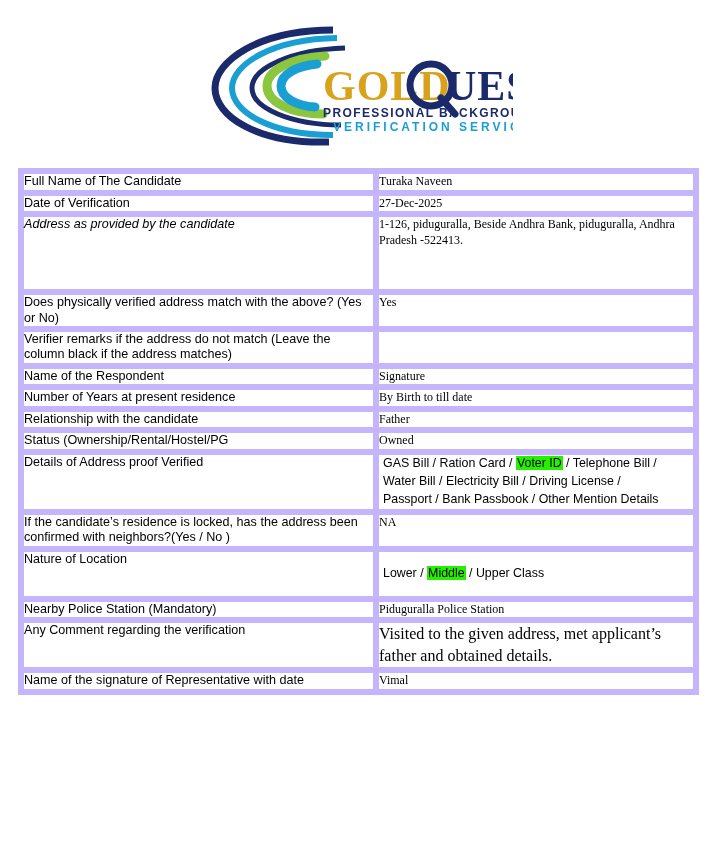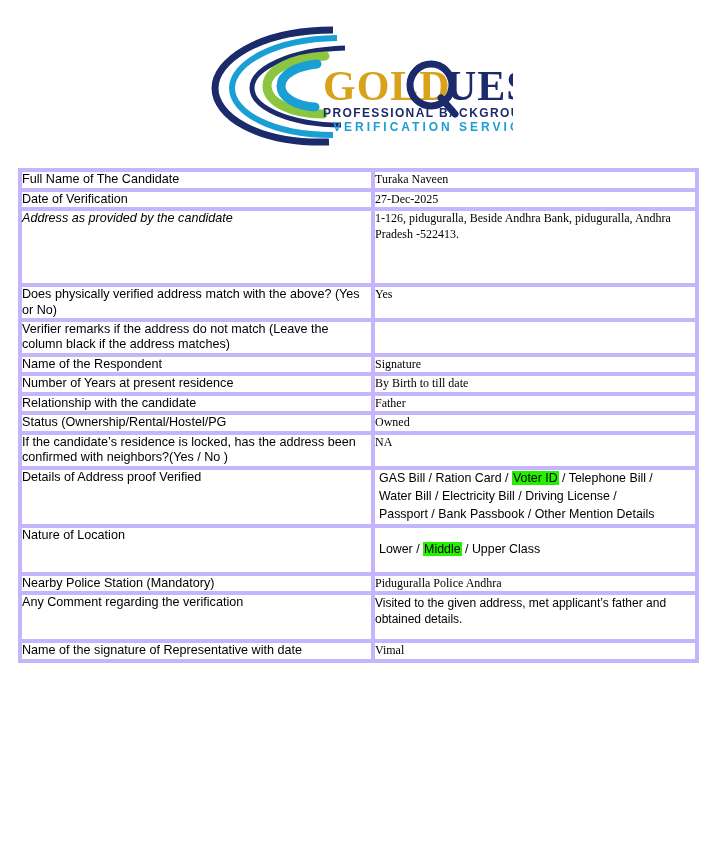--- a/index.html
+++ b/index.html
@@ -41,21 +41,21 @@
   
   .table-wrap {
     padding: 8px 18px 0 18px;
   }
   table.vform {
     border-collapse: collapse;
     width: 681px;
     table-layout: fixed;
   }
   table.vform td {
-    border: 4px solid #c4b5fd;
+    border: 6px solid #c4b5fd;
     vertical-align: top;
     padding: 0;
   }
   td.label {
     width: 349px;
     padding: 7px 6px 7px 8px;
     font-size: 12.6px;
     line-height: 1.22;
     vertical-align: middle;
     font-family: "Liberation Sans", sans-serif;
@@ -145,48 +145,48 @@
         </tr>
         <tr>
           <td class="label">Relationship with the candidate</td>
           <td class="value">Father</td>
         </tr>
         <tr>
           <td class="label">Status (Ownership/Rental/Hostel/PG</td>
           <td class="value">Owned</td>
         </tr>
         <tr>
-          <td class="label">If the candidate’s residence is locked, has the address been confirmed with neighbors?(Yes / No )</td>
-          <td class="value">NA</td>
-        </tr>
-        <tr>
           <td class="label">Details of Address proof Verified</td>
           <td class="value mid">
             <div class="optline">
               <span> GAS Bill / Ration Card / </span><span class="hl">Voter ID</span><span> / Telephone Bill /</span><br>
               <span>Water Bill / Electricity Bill / Driving License /</span><br>
               <span>Passport / Bank Passbook / Other Mention Details</span>
             </div>
           </td>
+        </tr>
+        <tr>
+          <td class="label">If the candidate’s residence is locked, has the address been confirmed with neighbors?(Yes / No )</td>
+          <td class="value">NA</td>
         </tr>
         <tr>
           <td class="label r-tall">Nature of Location</td>
           <td class="value mid">
             <div class="optline">
               <span> Lower / </span><span class="hl">Middle</span><span> / Upper Class</span>
             </div>
           </td>
         </tr>
         <tr>
           <td class="label">Nearby Police Station (Mandatory)</td>
-          <td class="value">Piduguralla Police Andhra</td>
+          <td class="value">Piduguralla Police Station</td>
         </tr>
         <tr>
           <td class="label r-tall">Any Comment regarding the verification</td>
-          <td class="value" style="font-family:Liberation Sans, sans-serif;font-size:12px;line-height:1.35;">Visited to the given address, met applicant’s father and obtained details.</td>
+          <td class="value" style="font-family:Liberation Serif, serif;font-size:16px;line-height:1.35;">Visited to the given address, met applicant’s father and obtained details.</td>
         </tr>
         <tr>
           <td class="label">Name of the signature of Representative with date</td>
           <td class="value">Vimal</td>
         </tr>
       </tbody>
     </table>
   </div>
 
 </div>

